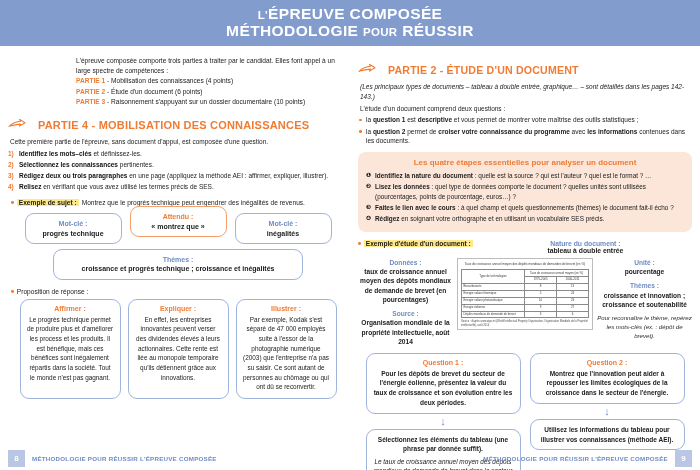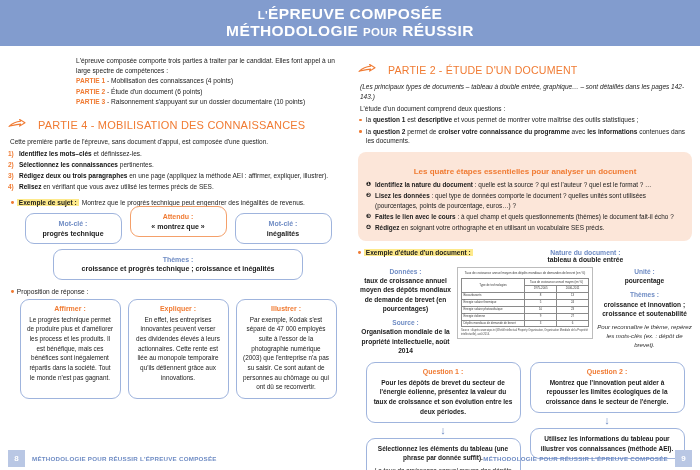--- a/index.html
+++ b/index.html
@@ -38,21 +38,21 @@
   .col.right{width:340px;padding-left:2px;}
 
   
   .intro{font-size:6.6px;line-height:1.55;margin:4px 0 0 68px;width:272px;}
   .intro .pl{color:#f07b33;font-weight:bold;}
 
   
   .part-head{display:flex;align-items:center;gap:4px;margin:9px 0 3px 0;}
   .hand-icon{flex:0 0 auto;}
   .part-title{
-    color:#f07b33;font-weight:normal;font-size:11px;letter-spacing:.2px;
+    color:#f07b33;font-weight:bold;font-size:11px;letter-spacing:.2px;
     white-space:nowrap;
     padding-left:8px;
   }
   .part-title.small{font-size:10.6px;}
 
   .p-text{font-size:6.5px;line-height:1.5;margin:2px 0 2px 2px;}
   .p-text.ital{font-style:italic;}
 
   ol.steps{margin:2px 0 0 0;padding:0;list-style:none;}
   ol.steps li{font-size:6.5px;line-height:1.55;padding-left:11px;position:relative;margin-bottom:1px;}
@@ -95,21 +95,21 @@
     padding:5px 6px 6px 6px;text-align:center;
   }
   .aei .t{color:#f07b33;font-weight:bold;font-size:7px;display:block;margin-bottom:3px;}
   .aei .c{font-size:6.4px;line-height:1.5;display:block;}
 
   
   .peach{
     background:#fce6d9;border-radius:8px;padding:6px 8px 7px 8px;margin-top:6px;
   }
   .peach .ph{
-    color:#f07b33;font-weight:bold;font-size:8px;text-align:center;display:block;margin-bottom:4px;margin-top:9px;
+    color:#f07b33;font-weight:bold;font-size:8px;text-align:center;display:block;margin-bottom:4px;
   }
   ul.nb{margin:0;padding:0;list-style:none;}
   ul.nb li{font-size:6.4px;line-height:1.5;padding-left:9px;position:relative;margin-bottom:1.5px;}
   ul.nb li .n{position:absolute;left:0;font-weight:bold;font-size:6px;}
 
   .doc-head{display:flex;align-items:flex-start;margin:8px 0 3px 0;gap:6px;}
   .doc-head .lft{display:flex;align-items:baseline;gap:3px;font-size:6.6px;flex:0 0 auto;}
   .doc-head .lft:before{content:"";width:2.8px;height:2.8px;background:#f07b33;border-radius:50%;position:relative;top:-1px;flex:0 0 auto;}
   .doc-head .rgt{text-align:center;flex:1;}
   .doc-head .rgt .cap{color:#6f8cc4;font-weight:bold;font-size:6.8px;display:block;}

